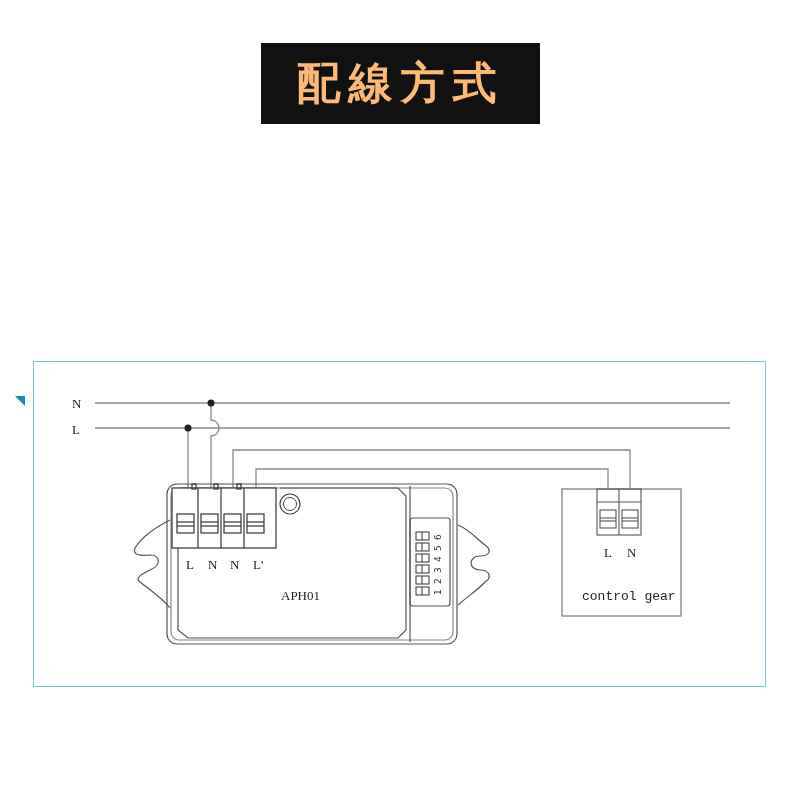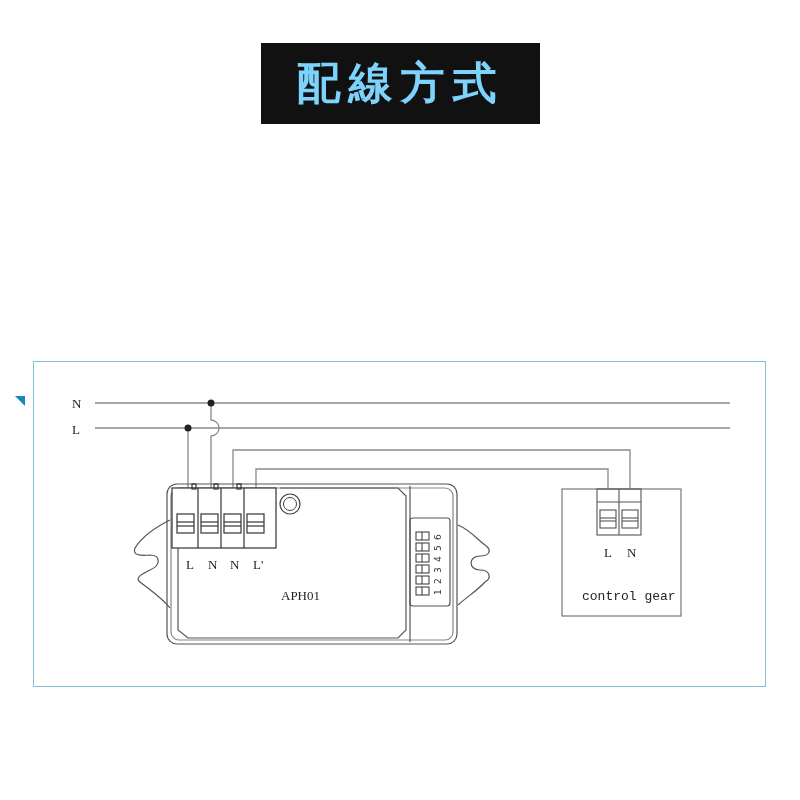--- a/index.html
+++ b/index.html
@@ -1,18 +1,18 @@
 <!DOCTYPE html>
 <html><head>
 <meta charset="utf-8">
 <style>
   html, body { margin:0; padding:0; background:#ffffff; }
   body { width:800px; height:800px; position:relative; overflow:hidden; font-family:"DejaVu Serif", serif; }
   .title-box { position:absolute; left:261px; top:43px; width:279px; height:81px; background:#111111; display:flex; align-items:center; justify-content:center; }
-  .title-text { color:#7dd3fc; font-family:"DejaVu Sans", sans-serif; font-weight:bold; font-size:44px; letter-spacing:8px; }
+  .title-text { color:#fdba74; font-family:"DejaVu Sans", sans-serif; font-weight:bold; font-size:44px; letter-spacing:8px; }
   .marker { position:absolute; left:15px; top:396px; width:0; height:0; border-top:10px solid #1a86c0; border-left:10px solid transparent; }
   .frame { position:absolute; left:33px; top:361px; width:733px; height:326px; border:1px solid #7cc3d6; box-sizing:border-box; }
   svg { position:absolute; left:0; top:0; }
   .lbl { font-family:"Liberation Serif", "DejaVu Serif", serif; fill:#222; }
 </style>
 </head>
 <body>
 
 <div class="title-box">
   <span class="title-text">配線方式</span>

